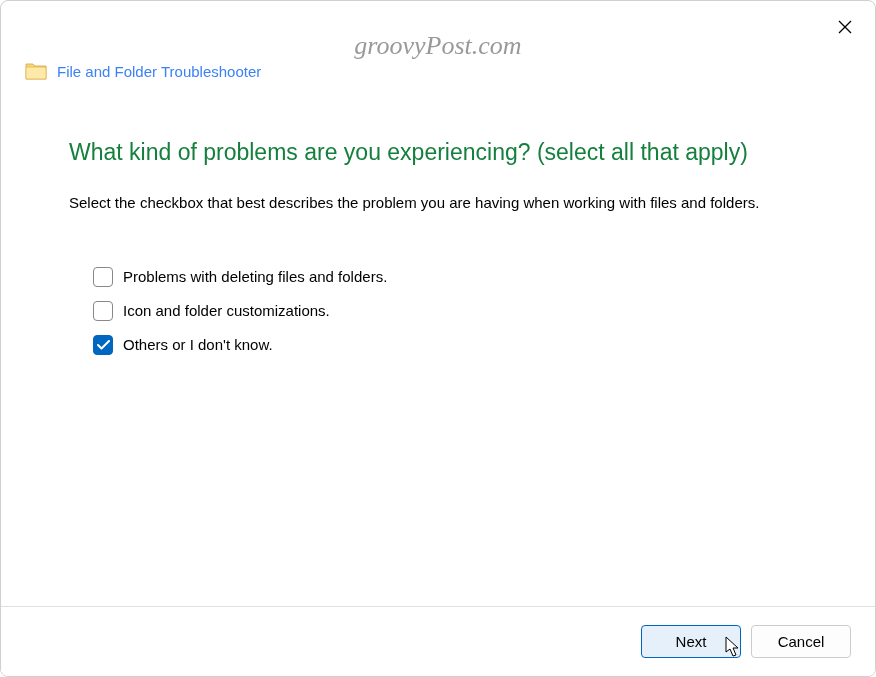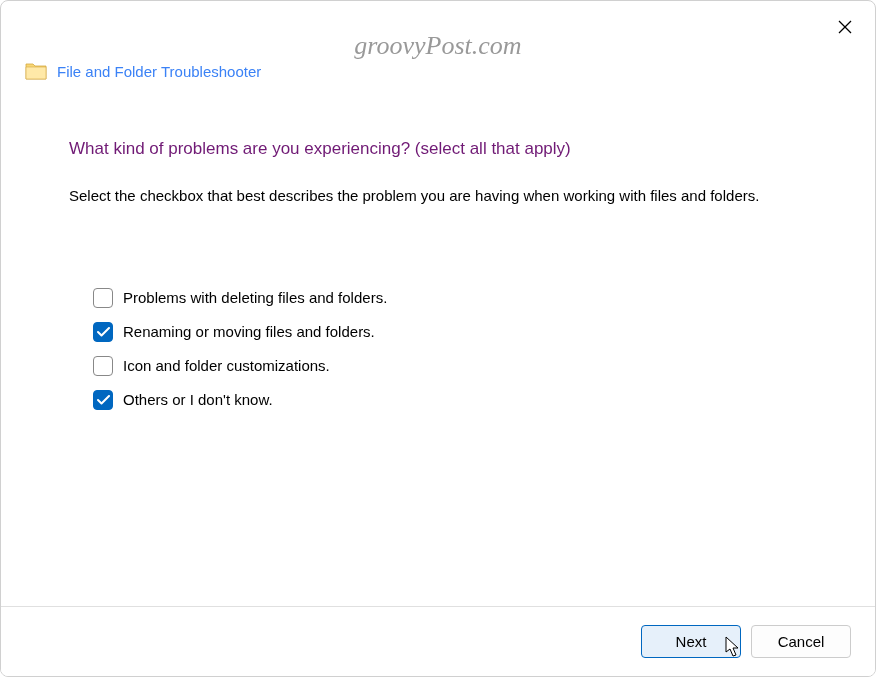--- a/index.html
+++ b/index.html
@@ -46,30 +46,30 @@
       height: 20px;
     }
     .header-title {
       font-size: 15px;
       color: #3b82f6;
     }
     .content {
       padding: 48px 68px 20px 68px;
     }
     .main-heading {
-      color: #701a75;
-      font-size: 17px;
+      color: #15803d;
+      font-size: 23px;
       font-weight: 400;
       margin-bottom: 26px;
     }
     .description {
       color: #000;
       font-size: 15px;
       line-height: 1.5;
-      margin-bottom: 80px;
+      margin-bottom: 52px;
     }
     .checkbox-list {
       display: flex;
       flex-direction: column;
       gap: 14px;
     }
     .checkbox-row {
       display: flex;
       align-items: center;
       gap: 10px;
@@ -158,28 +158,20 @@
 <div class="content">
   <h1 class="main-heading">What kind of problems are you experiencing? (select all that apply)</h1>
   <p class="description">Select the checkbox that best describes the problem you are having when working with files and folders.</p>
 
   <div class="checkbox-list">
     <div class="checkbox-row">
       <div class="checkbox unchecked"></div>
       <span class="checkbox-label">Problems with deleting files and folders.</span>
     </div>
     <div class="checkbox-row">
-      <div class="checkbox checked">
-        <svg width="13" height="10" viewBox="0 0 13 10">
-            <path d="M1 5 L4.5 8.5 L12 1" stroke="#fff" stroke-width="2" fill="none" stroke-linecap="round" stroke-linejoin="round"></path>
-          </svg>
-      </div>
-      <span class="checkbox-label">Renaming or moving files and folders.</span>
-    </div>
-    <div class="checkbox-row">
       <div class="checkbox unchecked"></div>
       <span class="checkbox-label">Icon and folder customizations.</span>
     </div>
     <div class="checkbox-row">
       <div class="checkbox checked">
         <svg width="13" height="10" viewBox="0 0 13 10">
             <path d="M1 5 L4.5 8.5 L12 1" stroke="#fff" stroke-width="2" fill="none" stroke-linecap="round" stroke-linejoin="round"></path>
           </svg>
       </div>
       <span class="checkbox-label">Others or I don't know.</span>

